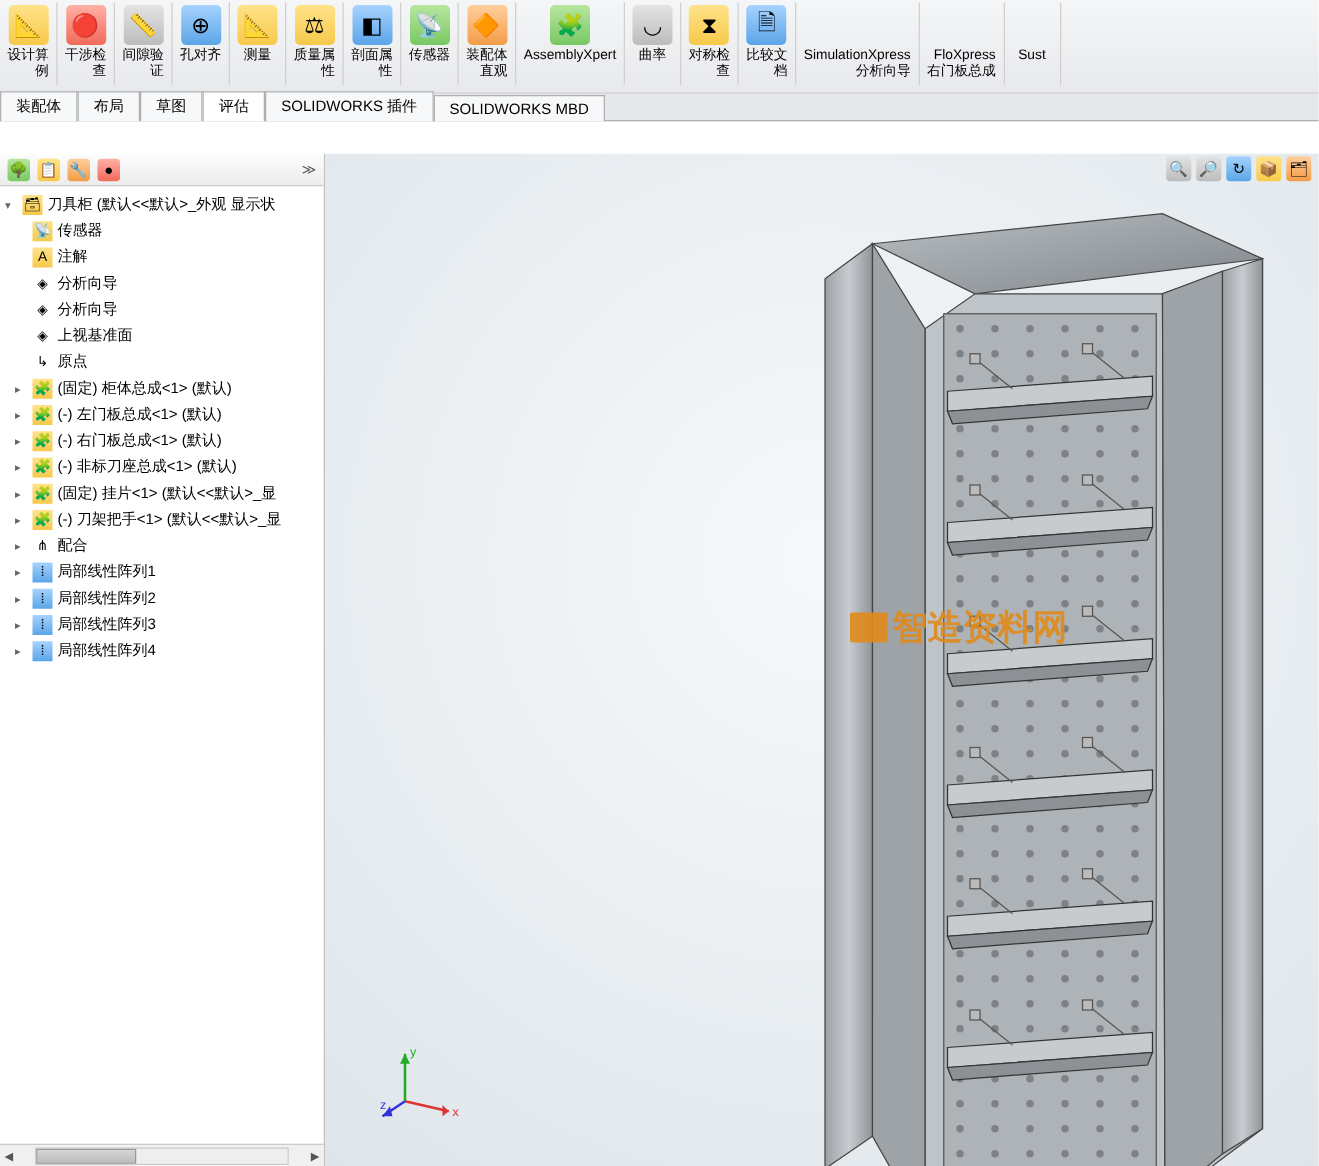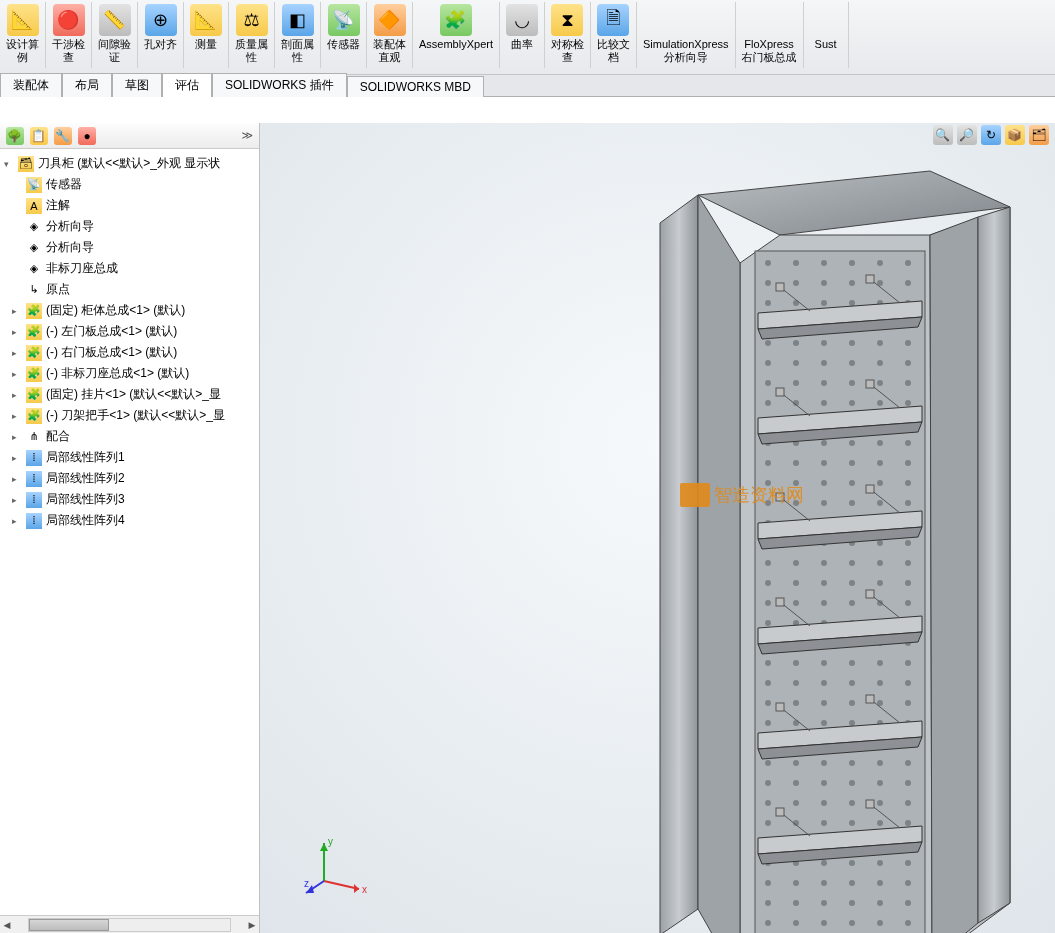--- a/index.html
+++ b/index.html
@@ -1,21 +1,21 @@
 <!DOCTYPE html>
 <html><head>
 <meta charset="utf-8">
 <style>
 * { box-sizing: border-box; margin: 0; padding: 0; font-family: "Microsoft YaHei", Arial, sans-serif; }
 body { width: 1055px; height: 933px; background: #fff; overflow: hidden; position: relative; font-size: 12px; }
 
 .ribbon { height: 75px; background: linear-gradient(#f5f6f7,#e7e9ec); border-bottom: 1px solid #c4c4c4; display: flex; align-items: flex-start; padding: 2px 0 0 0; overflow: hidden; }
 .ribbon .grp { display: flex; flex-direction: column; align-items: center; justify-content: flex-start; padding: 2px 6px; border-right: 1px solid #d0d0d0; height: 66px; cursor: pointer; }
 .ribbon .ico { width: 32px; height: 32px; border-radius: 4px; margin-bottom: 2px; display:flex; align-items:center; justify-content:center; font-size:18px; }
-.ribbon .lbl { font-size: 11px; text-align: center; line-height: 13px; white-space: pre-line; }
+.ribbon .lbl { font-size: 11px; text-align: right; line-height: 13px; white-space: pre-line; }
 
 .tabs { height: 22px; background: #e5e7ea; border-bottom: 1px solid #b0b0b0; display: flex; align-items: flex-end; padding-left: 0; position: relative; }
 .tab { padding: 3px 12px; border: 1px solid #b0b0b0; border-bottom: none; background: #f7f8f9; margin-right: 0px; font-size: 12px; cursor: pointer; position: relative; top: 1px; }
 .tab.active { background: #fff; font-weight: 500; }
 
 .toolbar-small { height: 26px; display:flex; align-items:center; gap:6px; padding:2px 6px; border-bottom:1px solid #ccc; background:linear-gradient(#fdfdfd,#ececec);}
 .toolbar-small .sic { width:18px; height:18px; border-radius:3px; cursor:pointer; display:flex;align-items:center;justify-content:center;font-size:12px;}
 .toolbar-small .chev { margin-left:auto; font-size:11px; color:#555; cursor:pointer;}
 
 .content { position: absolute; top: 123px; left:0; right:0; bottom:0; display:flex; }
@@ -28,21 +28,21 @@
 .hscroll .track { flex:1; height:14px; background:#eee; border:1px solid #ccc; margin:0 14px; position:relative; }
 .hscroll .thumb { position:absolute; left:0; width:80px; height:100%; background:linear-gradient(#d6d6d6,#bcbcbc); border:1px solid #999; }
 .hscroll .arr { width:14px; text-align:center; font-size:9px; color:#555; }
 
 .viewport { flex:1; position:relative; background: radial-gradient(circle at 50% 40%, #f6f9fc 0%, #e8edf1 60%, #dfe5ea 100%); overflow:hidden; }
 .view-icons { position:absolute; top:2px; right:6px; display:flex; gap:4px; }
 .view-icons .vi { width:20px; height:20px; border-radius:3px; cursor:pointer; display:flex;align-items:center;justify-content:center;font-size:12px;}
 
 .triad { position:absolute; left:44px; bottom:32px; width:70px; height:70px; }
 
-.watermark { position:absolute; left:420px; top:360px; font-size:18px; font-weight:normal; color:#e08a1a; opacity:0.9; display:flex; align-items:center; gap:4px; }
+.watermark { position:absolute; left:420px; top:360px; font-size:28px; font-weight:bold; color:#e08a1a; opacity:0.9; display:flex; align-items:center; gap:4px; }
 .watermark .wmico { width:30px; height:24px; background:#e08a1a; border-radius:2px; position:relative; }
 
 .cabinet { position:absolute; left:320px; top:40px; width:470px; height:820px; }
 
 .ic-yellow{background:linear-gradient(#ffe38a,#f6c94a);} .ic-blue{background:linear-gradient(#a7d3ff,#5aa5e8);} .ic-green{background:linear-gradient(#b7e6a0,#78c862);} .ic-red{background:linear-gradient(#ffb0a6,#f06a5a);} .ic-gray{background:linear-gradient(#e3e3e3,#bcbcbc);} .ic-orange{background:linear-gradient(#ffcf9e,#f39c46);}
 </style>
 </head>
 <body>
 
 <div class="ribbon" id="ribbon">
@@ -162,21 +162,21 @@
           <span>分析向导</span>
         </div>
         <div class="tree-item" style="padding-left: 10px;">
           <span style="font-size: 9px; color: rgb(102, 102, 102); width: 10px;"></span>
           <span class="tree-ico ">◈</span>
           <span>分析向导</span>
         </div>
         <div class="tree-item" style="padding-left: 10px;">
           <span style="font-size: 9px; color: rgb(102, 102, 102); width: 10px;"></span>
           <span class="tree-ico ">◈</span>
-          <span>非标刀座总成</span>
+          <span>上视基准面</span>
         </div>
         <div class="tree-item" style="padding-left: 10px;">
           <span style="font-size: 9px; color: rgb(102, 102, 102); width: 10px;"></span>
           <span class="tree-ico ">↳</span>
           <span>原点</span>
         </div>
         <div class="tree-item" style="padding-left: 10px;">
           <span style="font-size: 9px; color: rgb(102, 102, 102); width: 10px;">▸</span>
           <span class="tree-ico ic-yellow">🧩</span>
           <span>(固定) 柜体总成&lt;1&gt; (默认)</span>

